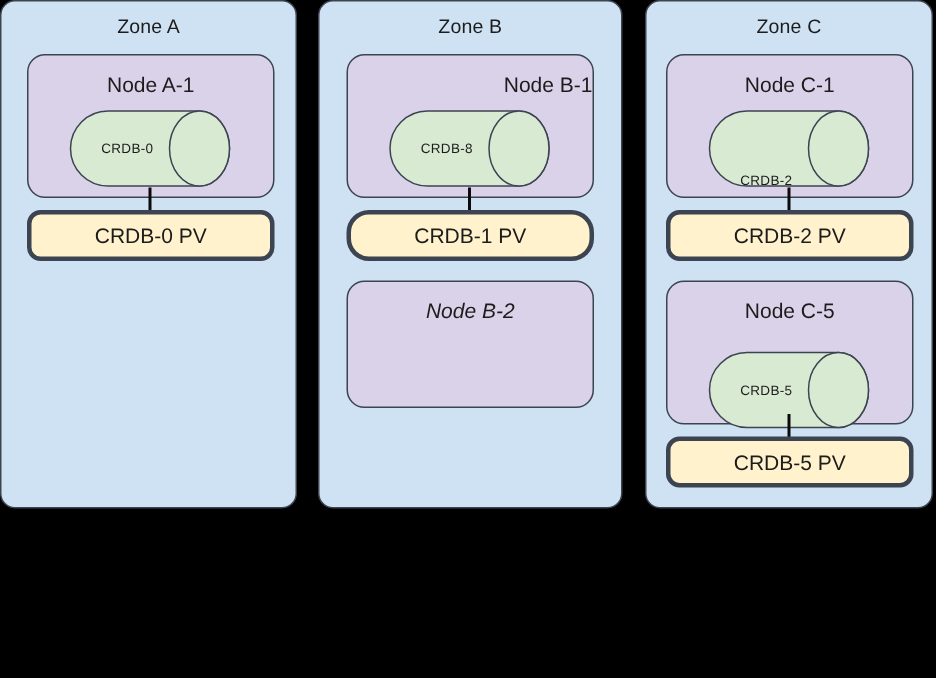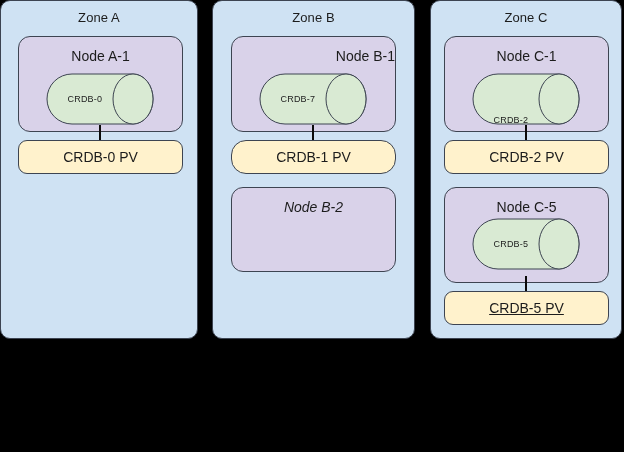--- a/index.html
+++ b/index.html
@@ -77,21 +77,21 @@
     font-size: 9px;
     color: #1c1c1c;
     letter-spacing: 0.2px;
     pointer-events: none;
   }
 
   
   .pv {
     position: absolute;
     background: #fff2cc;
-    border: 1px solid #0f172a;
+    border: 3px solid #0f172a;
     box-sizing: border-box;
     border-radius: 9px;
     display: flex;
     align-items: center;
     justify-content: center;
   }
   .pv-label {
     font-size: 14px;
     color: #1c1c1c;
     line-height: 16px;
@@ -128,21 +128,21 @@
     <div class="zone" style="left: 212px; top: 0px; width: 203px; height: 339px; background: rgb(207, 226, 243); border-color: rgb(61, 68, 81);">
       <div class="zone-title" style="color: rgb(28, 28, 28);">Zone B</div>
       <div class="node" style="left: 18px; top: 35px; width: 165px; height: 96px; background: rgb(217, 210, 233); border-color: rgb(61, 68, 81);">
         <div class="node-title" style="color: rgb(28, 28, 28); text-align: right;">Node B-1</div>
       </div>
       <div class="cyl" style="left: 46px; top: 72px; width: 108px; height: 52px;">
         <svg width="108" height="52" viewBox="0 0 108 52">
           <path d="M 26 1 L 87 1 A 20 25 0 0 1 87 51 L 26 51 A 25 25 0 0 1 26 1 Z" fill="#d9ead3" stroke="#3d4451" stroke-width="1"></path>
           <ellipse cx="87" cy="26" rx="20" ry="25" fill="#d9ead3" stroke="#3d4451" stroke-width="1"></ellipse>
         </svg>
-        <div class="cyl-label" style="color: rgb(28, 28, 28);">CRDB-7</div>
+        <div class="cyl-label" style="color: rgb(28, 28, 28);">CRDB-8</div>
       </div>
       <div class="connector" style="left: 99px; top: 124px; height: 16px; background: rgb(11, 11, 11);"></div>
       <div class="pv" style="left: 18px; top: 139px; width: 165px; height: 34px; background: rgb(255, 242, 204); border-color: rgb(61, 68, 81); border-radius: 15px;">
         <span class="pv-label" style="color: rgb(28, 28, 28);">CRDB-1 PV</span>
       </div>
       <div class="node" style="left: 18px; top: 186px; width: 165px; height: 85px; background: rgb(217, 210, 233); border-color: rgb(61, 68, 81); font-style: italic;">
         <div class="node-title" style="color: rgb(28, 28, 28);">Node B-2</div>
       </div>
     </div>
     <div class="zone" style="left: 430px; top: 0px; width: 192px; height: 339px; background: rgb(207, 226, 243); border-color: rgb(61, 68, 81);">
@@ -157,25 +157,25 @@
         </svg>
         <div class="cyl-label" style="color: rgb(28, 28, 28); margin-top: 42px;">CRDB-2</div>
       </div>
       <div class="connector" style="left: 94px; top: 124px; height: 16px; background: rgb(11, 11, 11);"></div>
       <div class="pv" style="left: 13px; top: 139px; width: 165px; height: 34px; background: rgb(255, 242, 204); border-color: rgb(61, 68, 81);">
         <span class="pv-label" style="color: rgb(28, 28, 28);">CRDB-2 PV</span>
       </div>
       <div class="node" style="left: 13px; top: 186px; width: 165px; height: 96px; background: rgb(217, 210, 233); border-color: rgb(61, 68, 81);">
         <div class="node-title" style="color: rgb(28, 28, 28);">Node C-5</div>
       </div>
-      <div class="cyl" style="left: 41px; top: 217px; width: 108px; height: 52px;">
+      <div class="cyl" style="left: 41px; top: 233px; width: 108px; height: 52px;">
         <svg width="108" height="52" viewBox="0 0 108 52">
           <path d="M 26 1 L 87 1 A 20 25 0 0 1 87 51 L 26 51 A 25 25 0 0 1 26 1 Z" fill="#d9ead3" stroke="#3d4451" stroke-width="1"></path>
           <ellipse cx="87" cy="26" rx="20" ry="25" fill="#d9ead3" stroke="#3d4451" stroke-width="1"></ellipse>
         </svg>
         <div class="cyl-label" style="color: rgb(28, 28, 28);">CRDB-5</div>
       </div>
       <div class="connector" style="left: 94px; top: 275px; height: 16px; background: rgb(11, 11, 11);"></div>
       <div class="pv" style="left: 13px; top: 290px; width: 165px; height: 34px; background: rgb(255, 242, 204); border-color: rgb(61, 68, 81);">
-        <span class="pv-label" style="color: rgb(28, 28, 28); text-decoration: underline;">CRDB-5 PV</span>
+        <span class="pv-label" style="color: rgb(28, 28, 28);">CRDB-5 PV</span>
       </div>
     </div>
   </div>
 
 </body></html>

